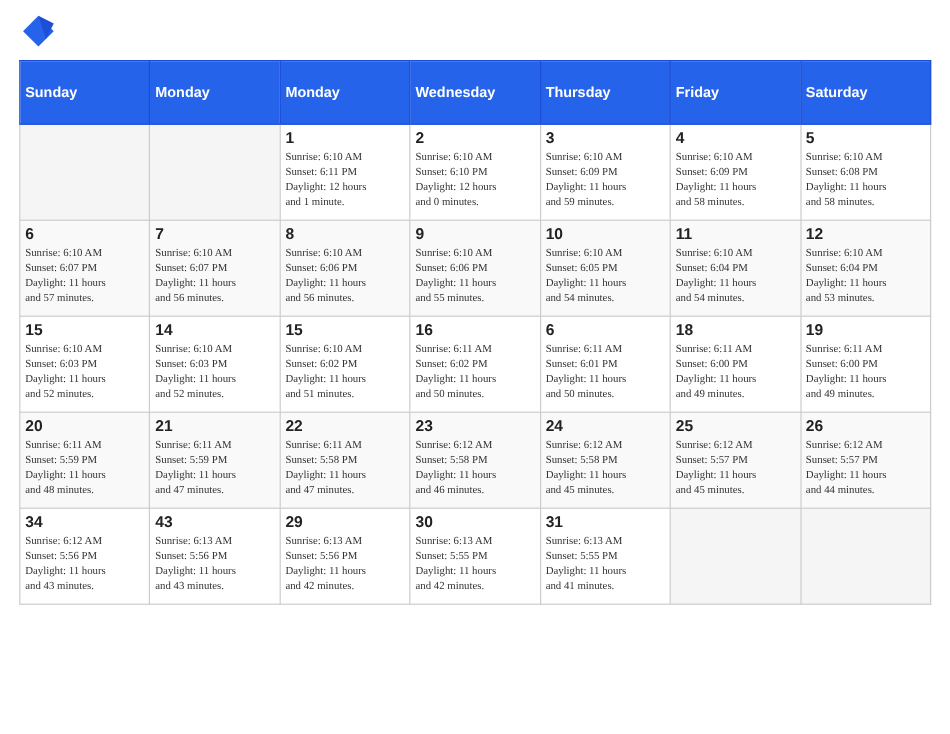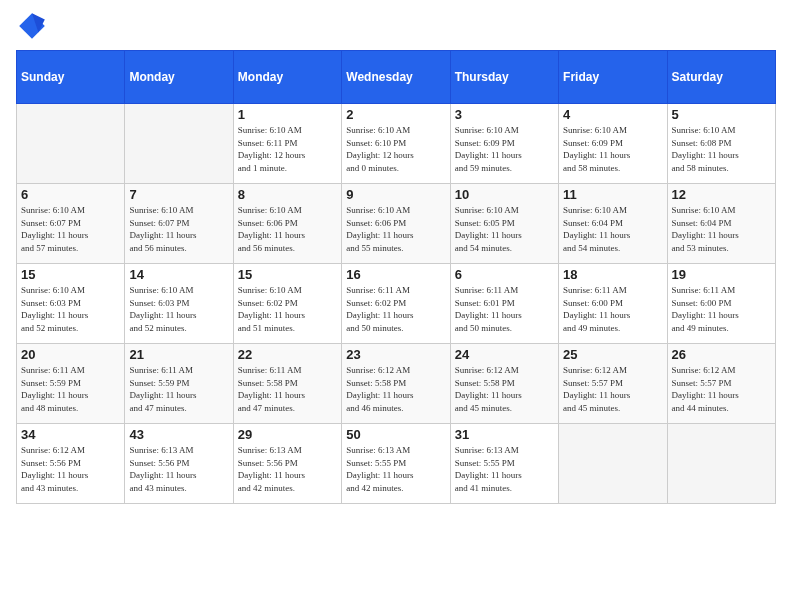--- a/index.html
+++ b/index.html
@@ -255,21 +255,21 @@
           </td>
           <td>
             <div class="day-number">43</div>
             <div class="day-info">Sunrise: 6:13 AM<br>Sunset: 5:56 PM<br>Daylight: 11 hours<br>and 43 minutes.</div>
           </td>
           <td>
             <div class="day-number">29</div>
             <div class="day-info">Sunrise: 6:13 AM<br>Sunset: 5:56 PM<br>Daylight: 11 hours<br>and 42 minutes.</div>
           </td>
           <td>
-            <div class="day-number">50</div>
+            <div class="day-number">30</div>
             <div class="day-info">Sunrise: 6:13 AM<br>Sunset: 5:55 PM<br>Daylight: 11 hours<br>and 42 minutes.</div>
           </td>
           <td>
             <div class="day-number">31</div>
             <div class="day-info">Sunrise: 6:13 AM<br>Sunset: 5:55 PM<br>Daylight: 11 hours<br>and 41 minutes.</div>
           </td>
           <td class="empty"></td>
           <td class="empty"></td>
         </tr>
       </tbody>

